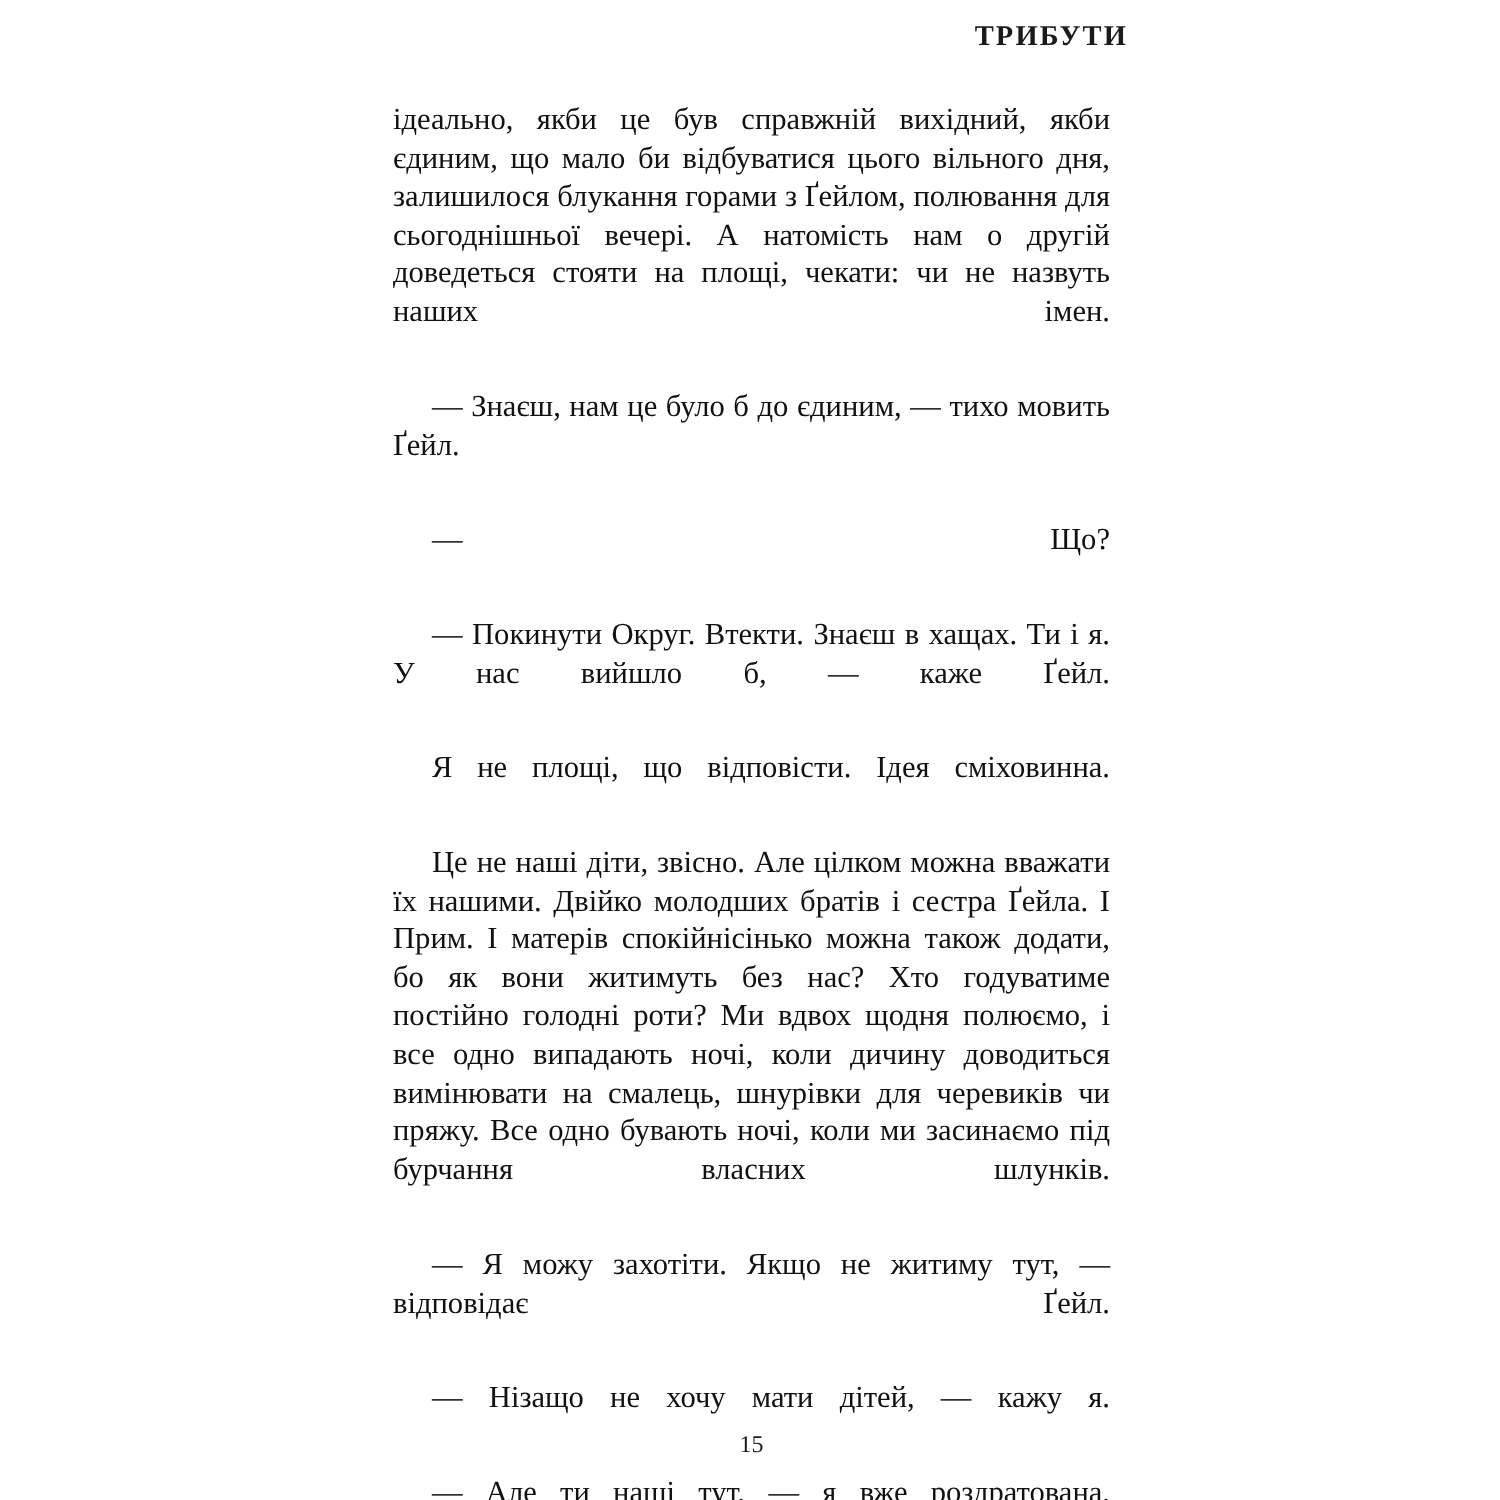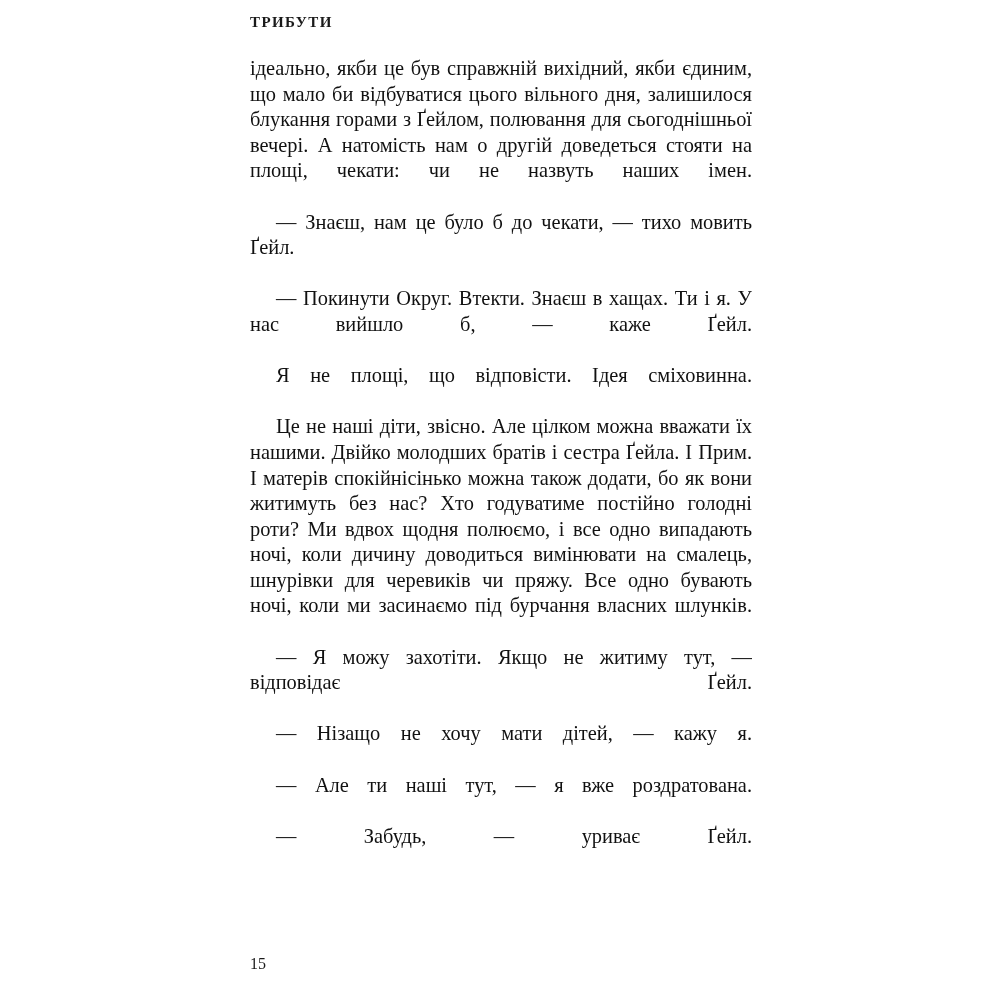--- a/index.html
+++ b/index.html
@@ -22,76 +22,77 @@
     height: 1000px;
     background: #ffffff;
     overflow: hidden;
   }
   
   .running-head {
     position: absolute;
     left: 250px;
     top: 14px;
     width: 502px;
-    text-align: left;
-    font-size: 15px;
+    text-align: right;
+    font-size: 19px;
     letter-spacing: 1.4px;
     font-weight: 600;
     color: #1a1a1a;
     text-transform: uppercase;
     font-family: "Liberation Serif", "DejaVu Serif", serif;
   }
   
   .textblock {
     position: absolute;
     left: 250px;
     top: 56px;
     width: 502px;
     font-size: 20.4px;
     line-height: 25.6px;
     text-align: justify;
     text-justify: inter-word;
     color: #111111;
   }
   .textblock p {
-    margin: 0;
+    margin: 12px;
     text-indent: 26px;
     text-align: justify;
     hyphens: manual;
   }
   .textblock p.noindent {
     text-indent: 0;
   }
   
   .textblock p::after {
     content: "";
     display: inline-block;
     width: 100%;
   }
   
   .folio {
     position: absolute;
     left: 250px;
     top: 955px;
     width: 502px;
-    text-align: left;
+    text-align: center;
     font-size: 16px;
     color: #1a1a1a;
   }
 </style>
 </head>
 <body>
 
 <div class="page">
 
   <div class="running-head">ТРИБУТИ</div>
 
   <div class="textblock">
     <p class="noindent">ідеально, якби це був справжній вихідний, якби єдиним, що мало би відбуватися цього вільного дня, залишилося блукання горами з Ґейлом, полювання для сьогоднішньої вечері. А натомість нам о другій доведеться стояти на площі, чекати: чи не назвуть наших імен.</p>
-    <p>— Знаєш, нам це було б до чекати, — тихо мовить Ґейл.</p>
+    <p>— Знаєш, нам це було б до єдиним, — тихо мовить Ґейл.</p>
+    <p>— Що?</p>
     <p>— Покинути Округ. Втекти. Знаєш в хащах. Ти і я. У нас вийшло б, — каже Ґейл.</p>
     <p>Я не площі, що відповісти. Ідея сміховинна.</p>
     <p>Це не наші діти, звісно. Але цілком можна вважати їх нашими. Двійко молодших братів і сестра Ґейла. І Прим. І матерів спокійнісінько можна також додати, бо як вони житимуть без нас? Хто годуватиме постійно голодні роти? Ми вдвох щодня полюємо, і все одно випадають ночі, коли дичину доводиться вимінювати на смалець, шнурівки для черевиків чи пряжу. Все одно бувають ночі, коли ми засинаємо під бурчання власних шлунків.</p>
     <p>— Я можу захотіти. Якщо не житиму тут, — відповідає Ґейл.</p>
     <p>— Нізащо не хочу мати дітей, — кажу я.</p>
     <p>— Але ти наші тут, — я вже роздратована.</p>
     <p>— Забудь, — уриває Ґейл.</p>
 
   </div>
 

